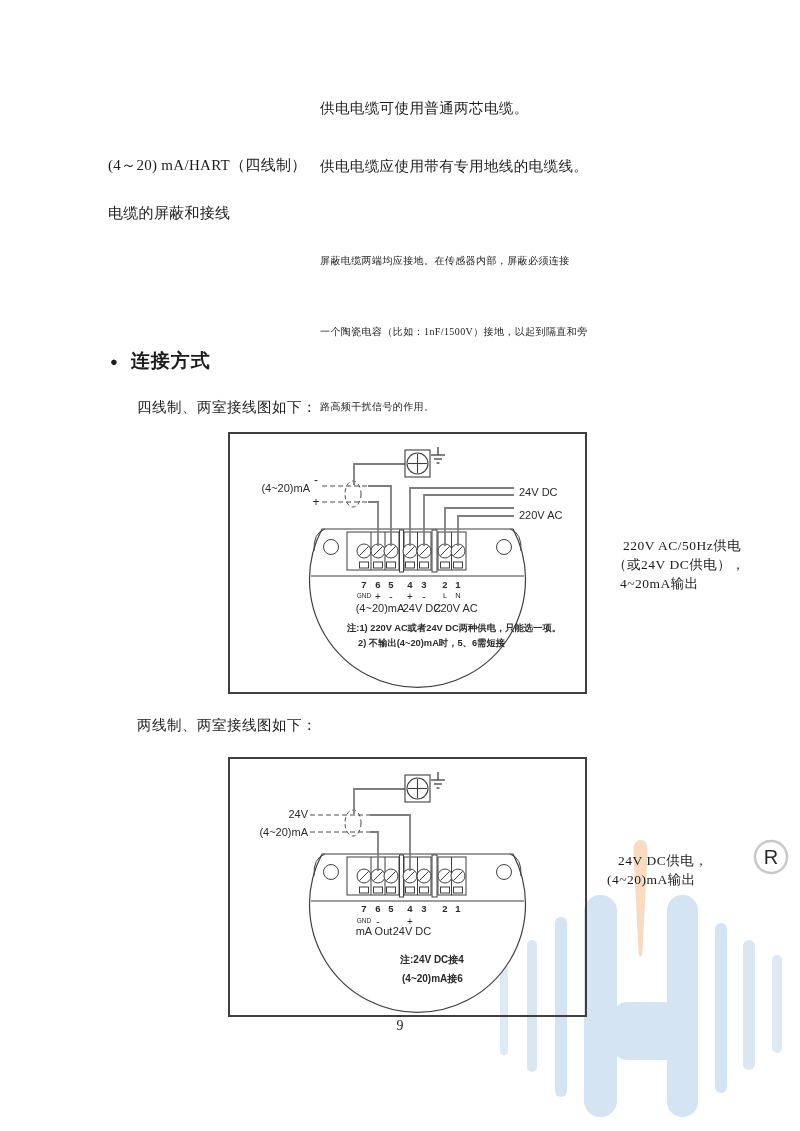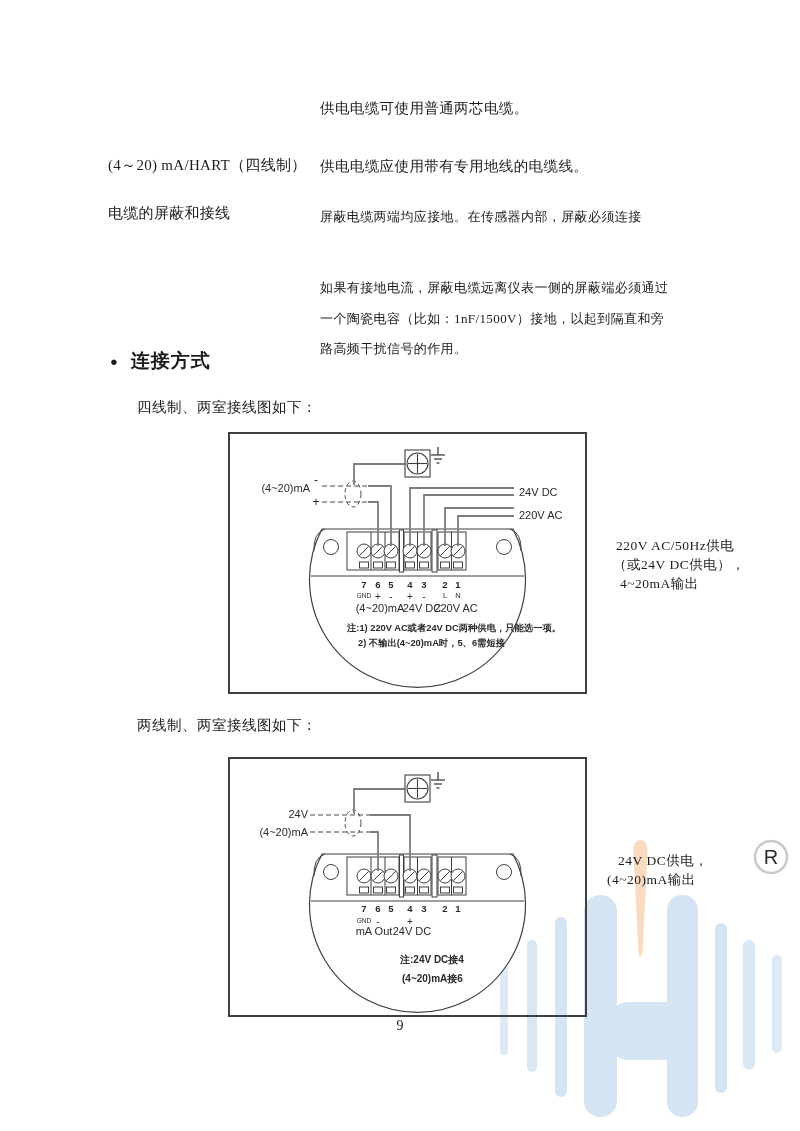--- a/index.html
+++ b/index.html
@@ -2,21 +2,21 @@
 <html><head>
 <meta charset="utf-8">
 <style>
   html,body{margin:0;padding:0;background:#fff;}
   #page{position:relative;width:800px;height:1131px;background:#ffffff;overflow:hidden;
         font-family:"Liberation Serif","DejaVu Serif",serif;color:#1c1c1c;}
   .layer{position:absolute;z-index:1;}
   #watermark{position:absolute;left:485px;top:828px;z-index:0;}
   .term{position:absolute;left:108px;font-size:15px;letter-spacing:.3px;white-space:nowrap;}
   .desccol{position:absolute;left:320px;font-size:14.5px;letter-spacing:.4px;white-space:nowrap;}
-  .paraline{height:30.5px;line-height:30.5px;font-size:13px;letter-spacing:.4px;white-space:nowrap;}
+  .paraline{height:30.5px;line-height:30.5px;font-size:10px;letter-spacing:.4px;white-space:nowrap;margin-top:44px;}
   #heading{position:absolute;left:110px;top:348px;display:flex;align-items:center;gap:13px;}
   #heading .bullet{font-size:13px;line-height:1;}
   #heading .htext{font-size:19px;font-weight:bold;letter-spacing:1px;font-family:Liberation Serif, serif;}
   .caption{position:absolute;left:137px;font-size:14.5px;letter-spacing:.5px;white-space:nowrap;}
   .diagbox{position:absolute;left:228px;width:355px;border:2px solid #3f3f3f;background:transparent;}
   .anno{position:absolute;font-size:13.5px;line-height:19px;letter-spacing:.5px;white-space:nowrap;}
   .anno div{white-space:nowrap;}
   #pagenum{position:absolute;left:380px;top:1018px;width:40px;text-align:center;font-size:14px;}
   svg text{font-family:"Liberation Sans","DejaVu Sans",sans-serif;fill:#2a2a2a;}
 </style>
@@ -49,21 +49,20 @@
   <div class="desccol layer" style="top:99px">供电电缆可使用普通两芯电缆。</div>
 
   <div class="term layer" style="top:156px">(4～20) mA/HART（四线制）</div>
   <div class="desccol layer" style="top:157px">供电电缆应使用带有专用地线的电缆线。</div>
 
   <div class="term layer" style="top:204px">电缆的屏蔽和接线</div>
   <div class="layer" style="left:320px;top:202px">
     <div class="paraline">屏蔽电缆两端均应接地。在传感器内部，屏蔽必须连接</div>
   </div>
   <div class="layer" style="left:320px;top:273px">
-    <div class="paraline">如果有接地电流，屏蔽电缆远离仪表一侧的屏蔽端必须通过</div>
     <div class="paraline">一个陶瓷电容（比如：1nF/1500V）接地，以起到隔直和旁</div>
     <div class="paraline">路高频干扰信号的作用。</div>
   </div>
 
   <div id="heading" class="layer">
     <span class="bullet">●</span>
     <span class="htext">连接方式</span>
   </div>
 
   <div class="caption layer" style="top:398px">四线制、两室接线图如下：</div>
@@ -175,21 +174,21 @@
         <text x="226" y="178">220V AC</text>
       </g>
       <g font-size="9.3" font-weight="600">
         <text x="117" y="197">注:1) 220V AC或者24V DC两种供电，只能选一项。</text>
         <text x="128" y="212">2) 不输出(4~20)mA时，5、6需短接</text>
       </g>
     </svg>
   </div>
 
   <div class="anno layer" style="left:600px;top:536px">
-    <div style="margin-left:16px">220V AC/50Hz供电</div>
+    <div style="margin-left:23px">220V AC/50Hz供电</div>
     <div style="margin-left:13px">（或24V DC供电），</div>
     <div style="margin-left:20px">4~20mA输出</div>
   </div>
 
   <div class="caption layer" style="top:716px">两线制、两室接线图如下：</div>
 
   <div class="diagbox layer" style="top:757px;height:256px">
     <svg width="355" height="256" viewBox="0 0 355 256">
       <path d="M92,95 A108,108 0 1 0 283,95 Z" fill="#ffffff" stroke="#3f3f3f" stroke-width="1.2"></path>
       <line x1="81" y1="142" x2="294" y2="142" stroke="#3f3f3f" stroke-width="1"></line>

